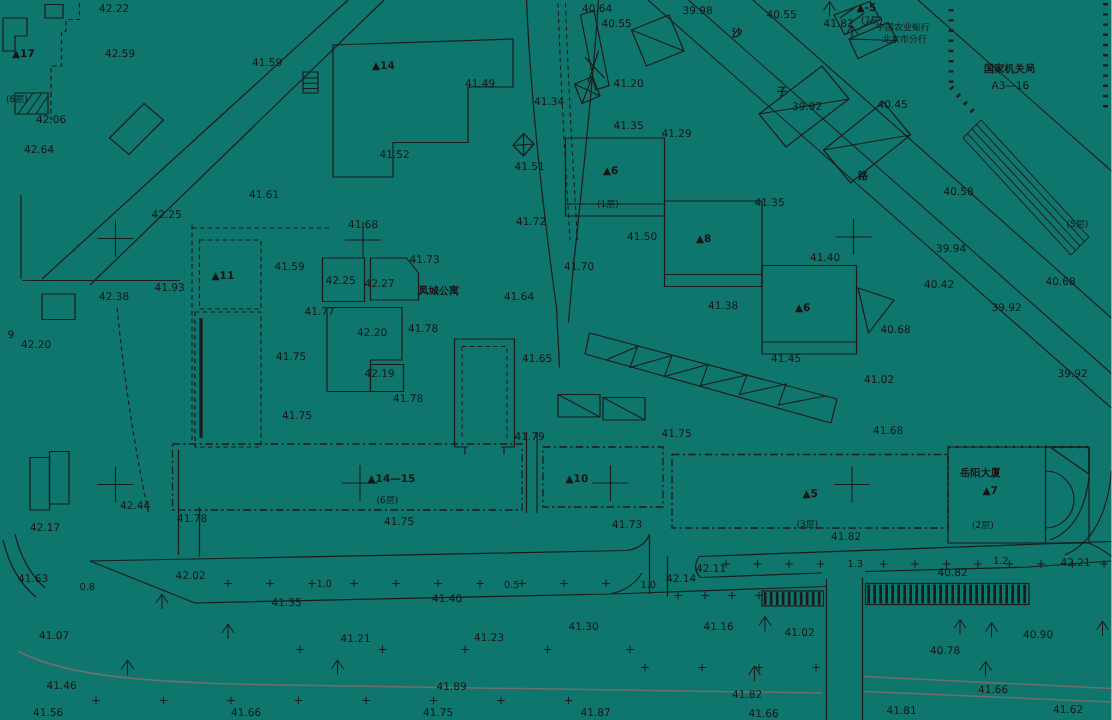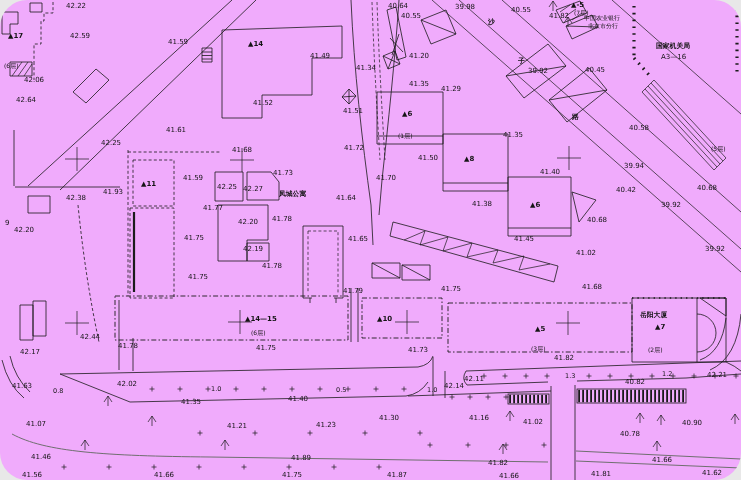--- a/index.html
+++ b/index.html
@@ -1,17 +1,17 @@
 <!DOCTYPE html>
 <html><head>
 <meta charset="utf-8">
 <style>
   html,body{margin:0;padding:0;background:#e8e8e8;}
-  .stage{position:relative;width:741px;height:480px;background:#f0abfc;overflow:hidden;
-         font-family:"DejaVu Sans",sans-serif;border-radius:27px;}
+  .stage{position:relative;width:741px;height:480px;background:#0f766e;overflow:hidden;
+         font-family:"DejaVu Sans",sans-serif;}
   svg{position:absolute;left:0;top:0;}
   path,rect{fill:none;stroke:#1b1b1b;stroke-width:.8;stroke-linecap:butt;stroke-linejoin:miter;}
   .thin{stroke-width:.7;}
   .thick{stroke-width:2.2;}
   .grey{stroke:#6f6f6f;stroke-width:1;}
   .dash{stroke-dasharray:3 2.2;}
   .dash2{stroke-dasharray:5 2.2 1.5 2.2;stroke-width:.9;}
   .tick{stroke-width:3.2;stroke-dasharray:1.6 5.2;}
   .tickthin{stroke-width:1.6;stroke-dasharray:1.4 4;}
   text{fill:#141414;font-family:"DejaVu Sans",sans-serif;}

